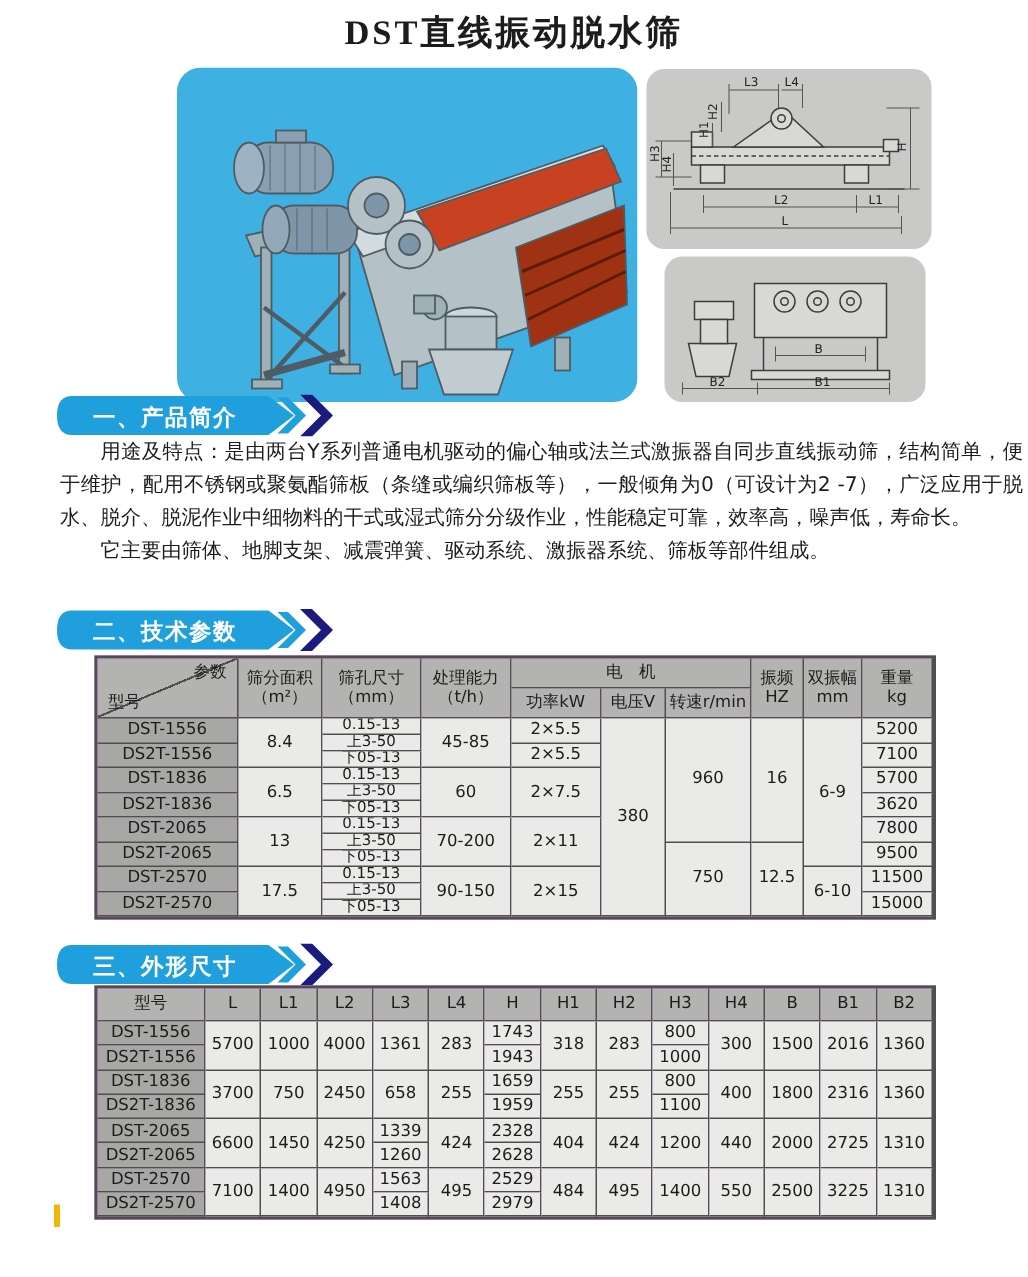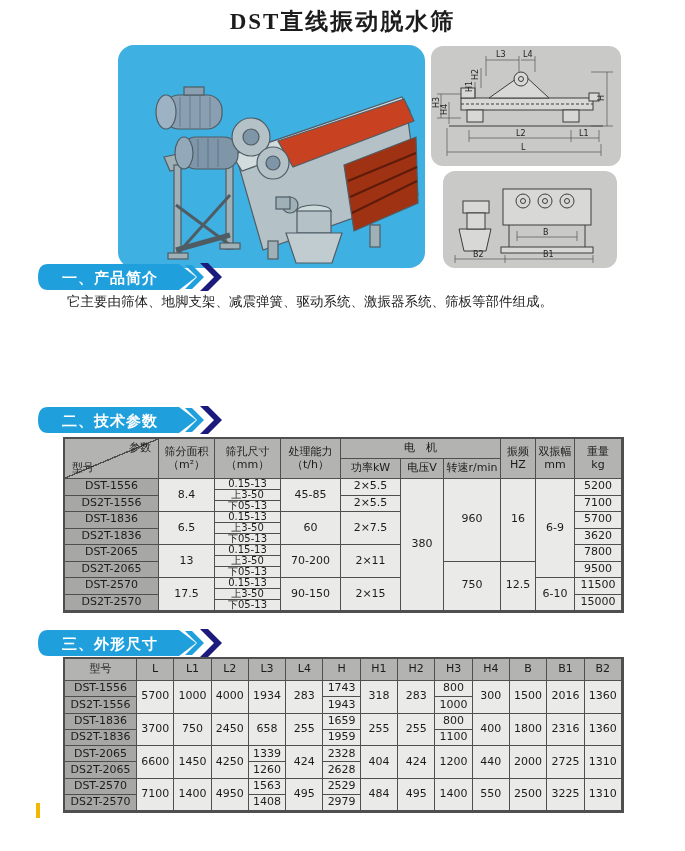--- a/index.html
+++ b/index.html
@@ -195,20 +195,21 @@
 <div class="banner banner3">
   <svg viewBox="0 0 200 28">
     <path d="M12,1 H143 L160,14 L143,27 H12 Q2,27 2,14 Q2,1 12,1 Z" fill="#1fa0dd"></path>
     <polygon points="156,2 168,14 156,26 149,26 161,14 149,2" fill="#1fa0dd"></polygon>
     <polygon points="172,0 186,14 172,28 164,28 178,14 164,0" fill="#1b1b7e"></polygon>
     <text x="74" y="20" text-anchor="middle">三、外形尺寸</text>
   </svg>
 </div>
 
 <div class="intro">
+  <p>用途及特点：是由两台Y系列普通电机驱动的偏心轴或法兰式激振器自同步直线振动筛，结构简单，便于维护，配用不锈钢或聚氨酯筛板（条缝或编织筛板等），一般倾角为0（可设计为2 -7），广泛应用于脱水、脱介、脱泥作业中细物料的干式或湿式筛分分级作业，性能稳定可靠，效率高，噪声低，寿命长。</p>
   <p>它主要由筛体、地脚支架、减震弹簧、驱动系统、激振器系统、筛板等部件组成。</p>
 </div>
 
 <div class="gtable tech">
 
   <div class="c hd corner" style="grid-area:1/1/3/2">
     <span class="tr">参数</span>
     <span class="bl">型号</span>
   </div>
   <div class="c hd" style="grid-area:1/2/3/3">
@@ -320,21 +321,21 @@
   <div class="c md" style="grid-area:4/1/5/2">DST-1836</div>
   <div class="c md" style="grid-area:5/1/6/2">DS2T-1836</div>
   <div class="c md" style="grid-area:6/1/7/2">DST-2065</div>
   <div class="c md" style="grid-area:7/1/8/2">DS2T-2065</div>
   <div class="c md" style="grid-area:8/1/9/2">DST-2570</div>
   <div class="c md" style="grid-area:9/1/10/2">DS2T-2570</div>
 
   <div class="c" style="grid-area:2/2/4/3">5700</div>
   <div class="c" style="grid-area:2/3/4/4">1000</div>
   <div class="c" style="grid-area:2/4/4/5">4000</div>
-  <div class="c" style="grid-area:2/5/4/6">1934</div>
+  <div class="c" style="grid-area:2/5/4/6">1361</div>
   <div class="c" style="grid-area:2/6/4/7">283</div>
   <div class="c" style="grid-area:2/7/3/8">1743</div>
   <div class="c" style="grid-area:3/7/4/8">1943</div>
   <div class="c" style="grid-area:2/8/4/9">318</div>
   <div class="c" style="grid-area:2/9/4/10">283</div>
   <div class="c" style="grid-area:2/10/3/11">800</div>
   <div class="c" style="grid-area:3/10/4/11">1000</div>
   <div class="c" style="grid-area:2/11/4/12">300</div>
   <div class="c" style="grid-area:2/12/4/13">1500</div>
   <div class="c" style="grid-area:2/13/4/14">2016</div>

